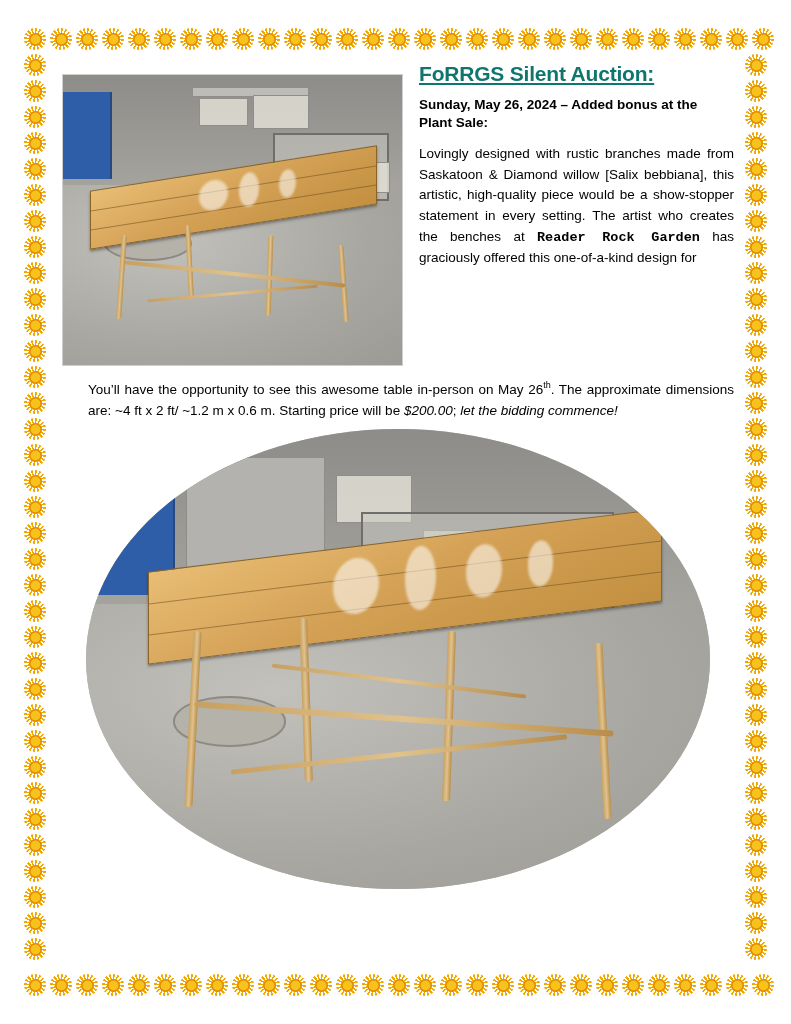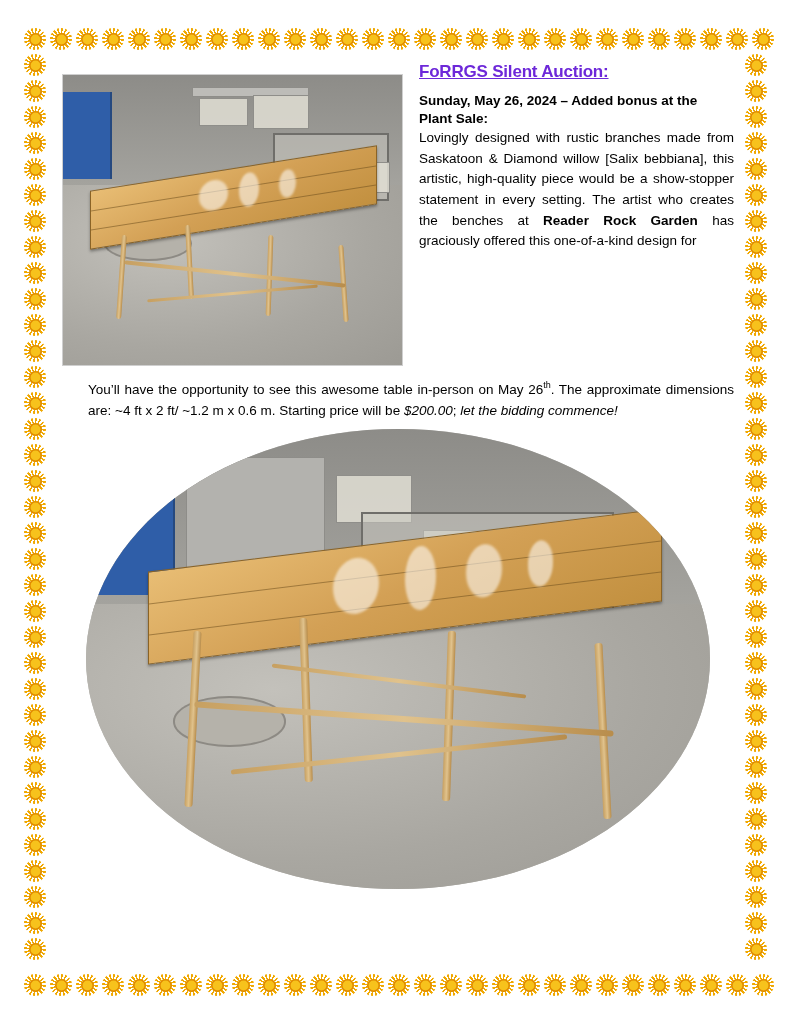--- a/index.html
+++ b/index.html
@@ -185,49 +185,49 @@
     width: 624px;
     height: 460px;
     margin: 8px auto 0 auto;
     border-radius: 50% / 50%;
     overflow: hidden;
   }
 
   
   .title {
     margin: 0 0 10px 0;
-    font-size: 17px;
+    font-size: 21px;
     font-weight: bold;
-    color: #6d28d9;
+    color: #0f766e;
     text-decoration: underline;
     letter-spacing: -0.2px;
   }
   .subtitle {
-    margin: 0 0 0 0;
+    margin: 0 0 12px 0;
     font-size: 13.5px;
     font-weight: bold;
     line-height: 1.35;
   }
   .lead {
     margin: 0 0 12px 0;
     font-size: 13.5px;
     font-style: italic;
     line-height: 1.35;
   }
   .body-p {
     margin: 0 0 10px 0;
     font-size: 13.5px;
     line-height: 1.52;
     text-align: justify;
   }
   .right-col {
     margin-left: 355px;
   }
   .italic { font-style: italic; }
-  .bold { font-weight: bold; }
+  .bold { font-weight: bold; font-family: Liberation Mono, monospace; }
   .clear { clear: both; }
 
   sup { font-size: 9px; vertical-align: super; }
 
   .p-last {
     margin: 6px 0 0 26px;
     font-size: 13.5px;
     line-height: 1.58;
     text-align: justify;
   }

